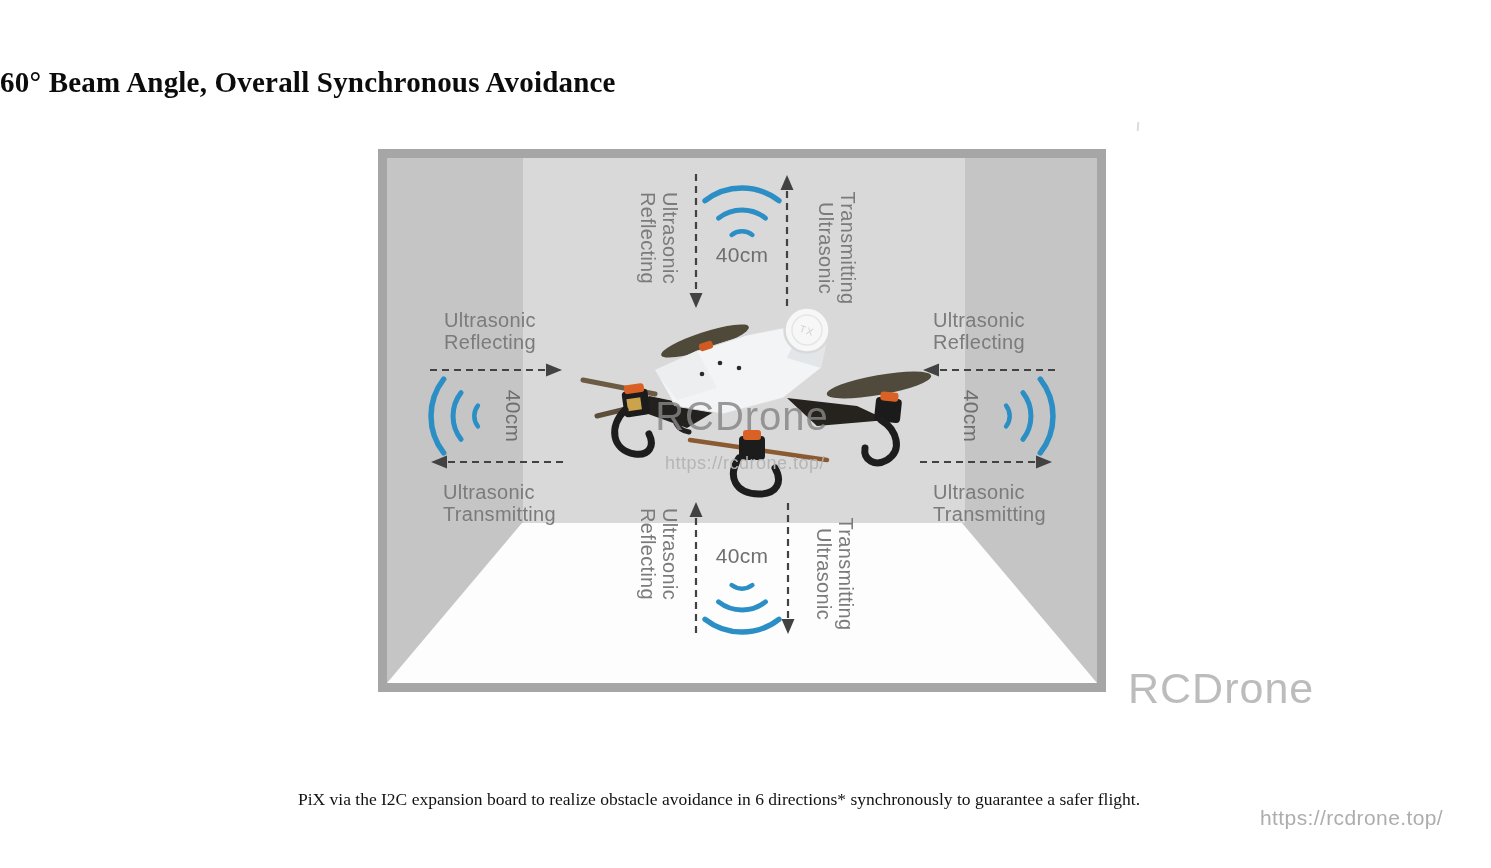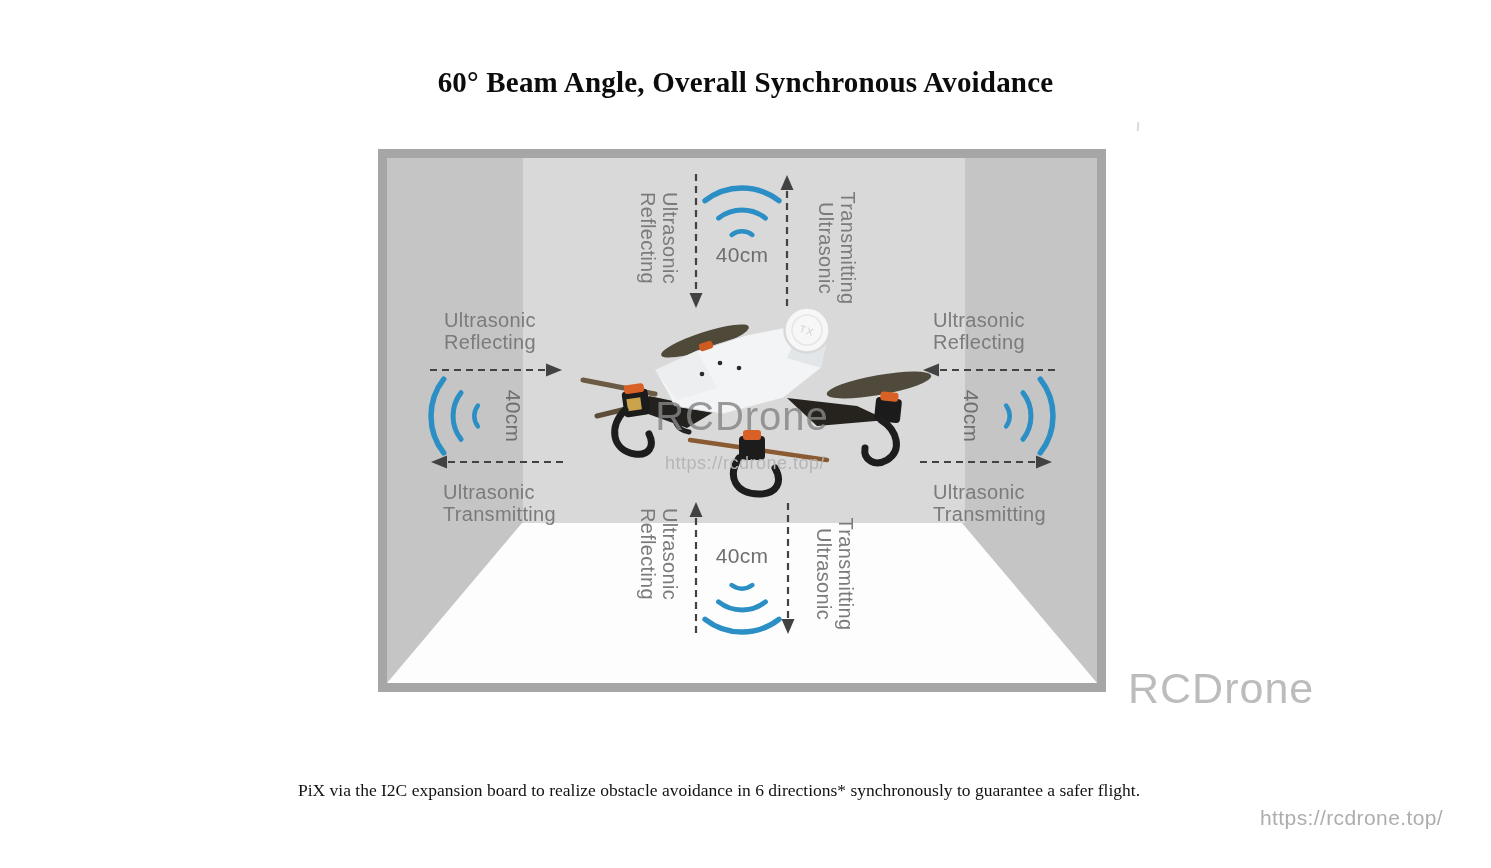--- a/index.html
+++ b/index.html
@@ -1,21 +1,21 @@
 <!DOCTYPE html>
 <html><head>
 <meta charset="utf-8">
 <style>
   html,body{margin:0;padding:0;}
   body{
     width:1491px;height:868px;position:relative;background:#ffffff;
     font-family:"Liberation Sans",sans-serif;overflow:hidden;
   }
   .title{
-    position:absolute;left:0;top:66px;width:1491px;text-align:center;
+    position:absolute;left:0;top:66px;width:1491px;
     font-family:"Liberation Serif",serif;font-weight:bold;font-size:29px;
     color:#0c0c0c;letter-spacing:.2px;
   }
   .stray-mark{
     position:absolute;left:1137px;top:122px;width:2px;height:9px;
     background:#dcdcdc;transform:rotate(4deg);
   }
   .diagram{
     position:absolute;left:378px;top:149px;width:710px;height:525px;
     border:9px solid #a6a6a6;background:#c5c5c5;
@@ -34,21 +34,21 @@
     position:absolute;left:1128px;top:664px;font-size:43px;color:#bcbcbc;
     letter-spacing:1px;font-weight:500;
   }
   .corner-url{
     position:absolute;left:1260px;top:806px;font-size:21px;color:#adadad;letter-spacing:.4px;
   }
   .footer{
     position:absolute;left:6px;top:780px;width:1426px;text-align:center;
     font-family:"Liberation Serif",serif;font-size:17.5px;color:#121212;
   }
-  .footer .l2{margin-top:0;}
+  .footer .l2{margin-top:9px;}
 </style>
 </head>
 <body>
 
 <div class="title">60° Beam Angle, Overall Synchronous Avoidance</div>
 
 <div class="stray-mark"></div>
 
 <div class="diagram">
 <svg width="710" height="525" viewBox="0 0 710 525" xmlns="http://www.w3.org/2000/svg">

